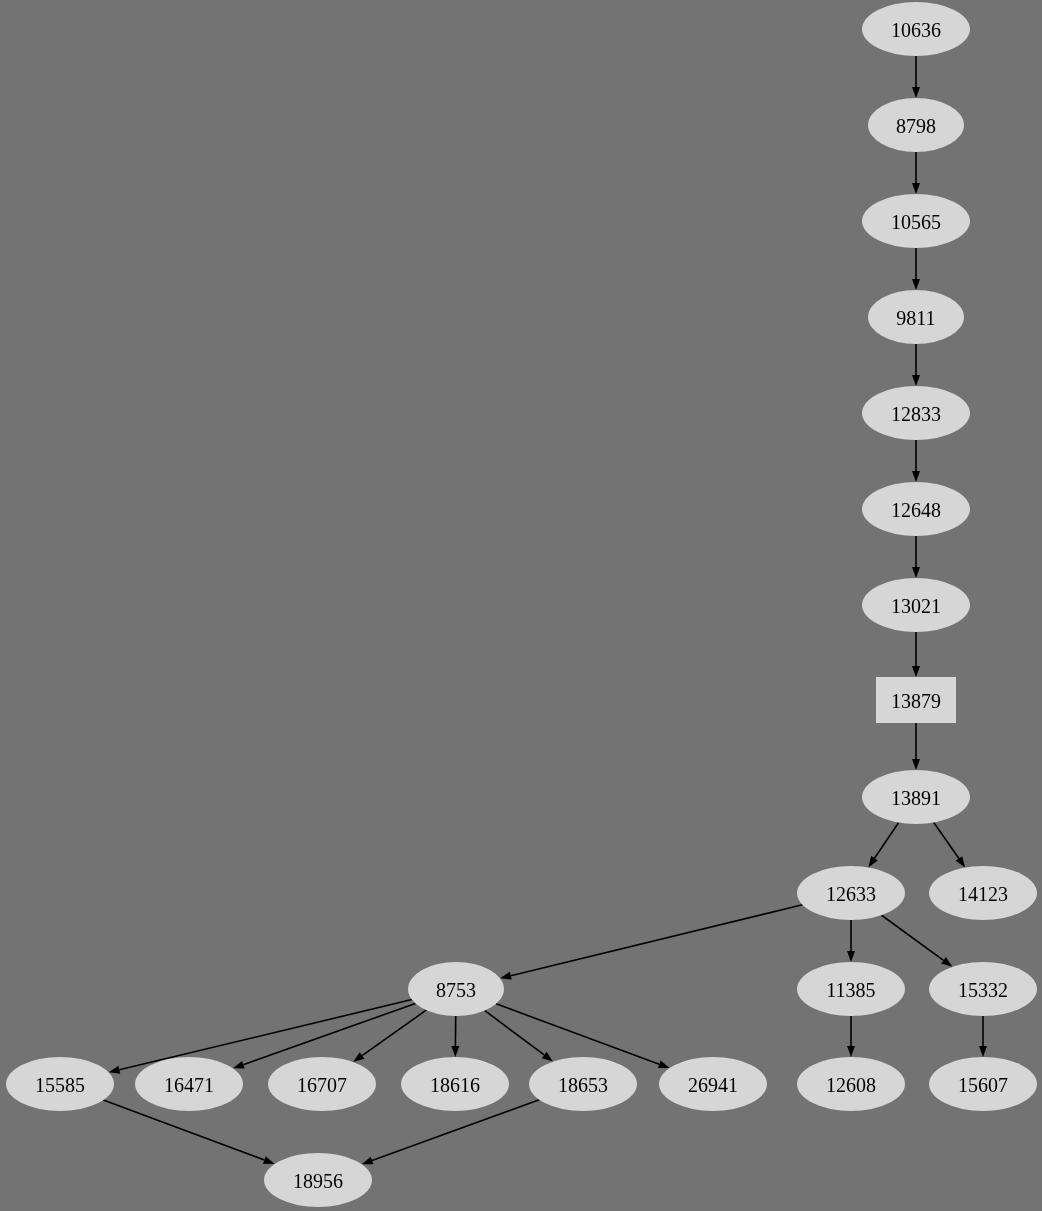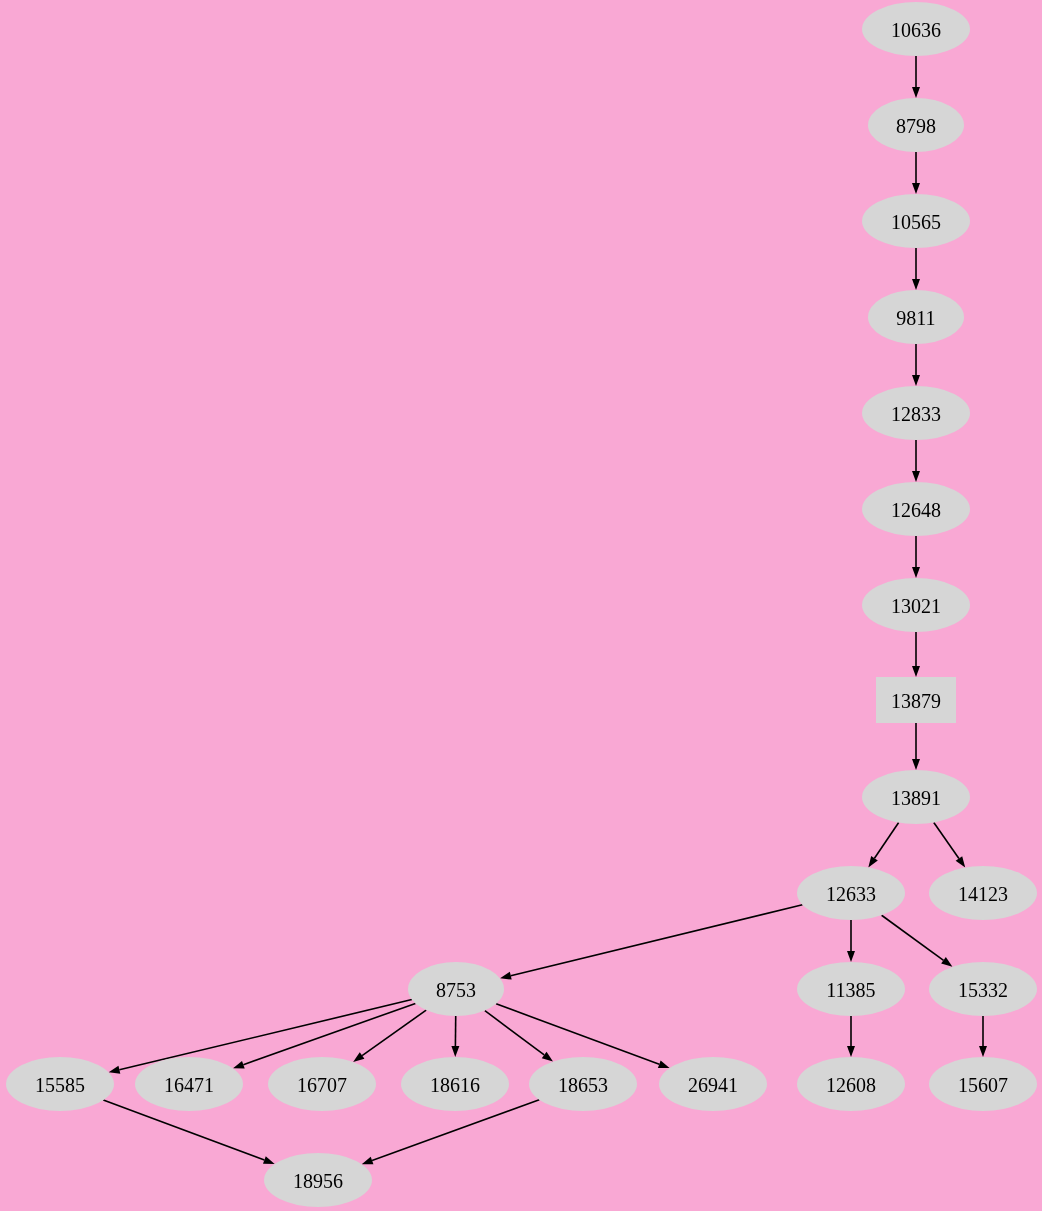--- a/index.html
+++ b/index.html
@@ -4,21 +4,21 @@
 <style>
   html, body {
     margin: 0;
     padding: 0;
     background: #ffffff;
   }
   #graph-root {
     position: relative;
     width: 1042px;
     height: 1211px;
-    background: #f9a8d4;
+    background: #737373;
     font-family: "Liberation Serif", "DejaVu Serif", serif;
     overflow: hidden;
   }
   svg#graph-canvas {
     display: block;
     width: 1042px;
     height: 1211px;
   }
   .node-shape {
     fill: #d6d6d6;

